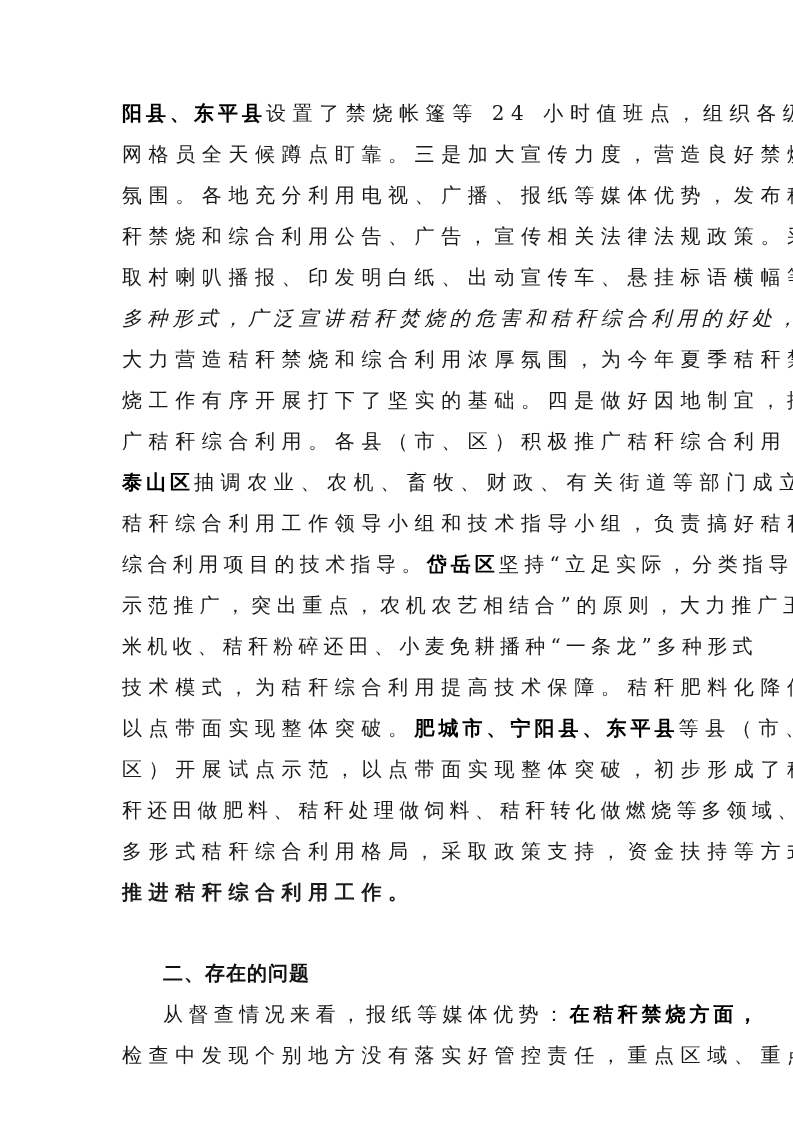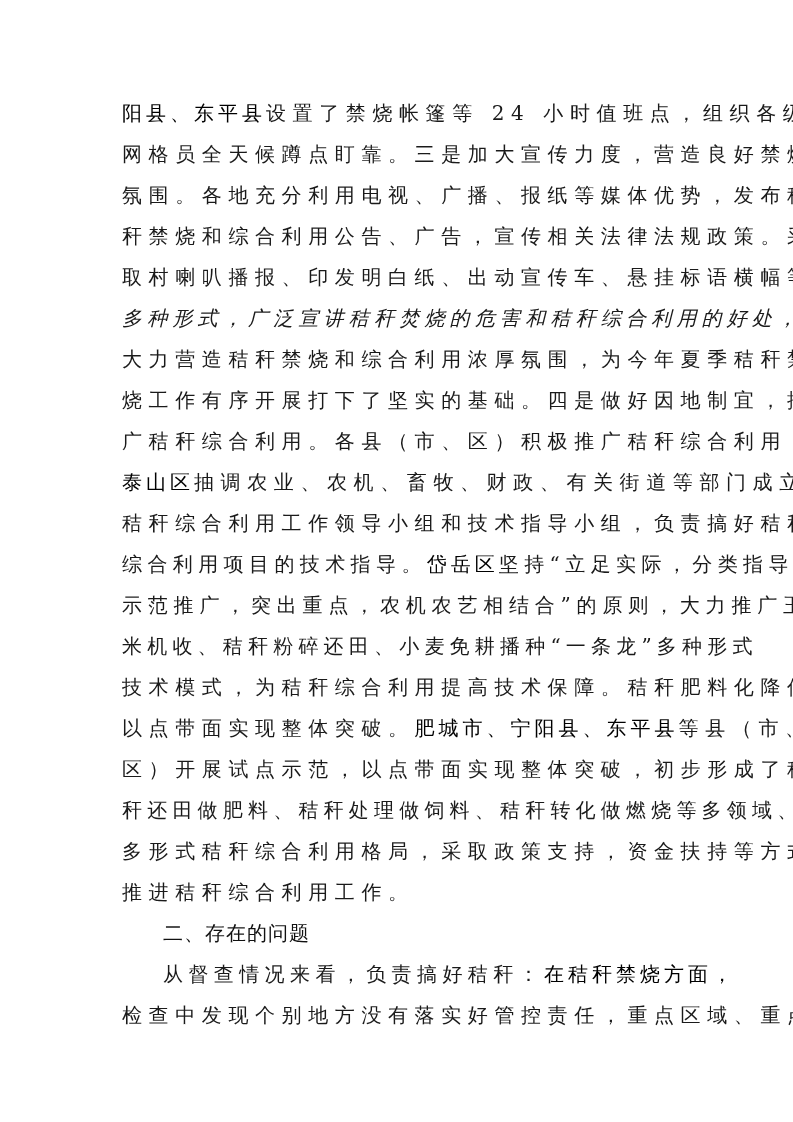--- a/index.html
+++ b/index.html
@@ -33,34 +33,36 @@
     font-family: "DejaVu Serif", "Liberation Serif", serif;
     font-size: 20px;
     color: #1a1a1a;
     white-space: nowrap;
     letter-spacing: 6.6px;
     text-align: justify;
     text-align-last: justify;
   }
   .line.last {
     text-align-last: left;
+    font-weight: bold;
   }
   .line.indent {
     padding-left: 41px;
   }
   .line.heading {
     font-family: "DejaVu Sans", "Liberation Sans", sans-serif;
-    font-weight: normal;
+    font-weight: bold;
     letter-spacing: 1px;
     text-align-last: left;
     color: #111111;
+    margin-top: 40px;
   }
   .b {
     font-family: "DejaVu Sans", "Liberation Sans", sans-serif;
-    font-weight: normal;
+    font-weight: bold;
     color: #000000;
     letter-spacing: 4px;
   }
 </style>
 </head>
 <body>
 
 <div class="page">
   <div class="text-block">
 
@@ -141,20 +143,20 @@
       <span>多形式秸秆综合利用格局，采取政策支持，资金扶持等方式</span>
     </div>
 
     <div class="line last">
       <span>推进秸秆综合利用工作。</span>
     </div>
 
     <div class="line indent heading">二、存在的问题</div>
 
     <div class="line indent" style="letter-spacing:5.4px;">
-      <span>从督查情况来看，负责搞好秸秆：</span><span class="b">在秸秆禁烧方面，</span>
+      <span>从督查情况来看，报纸等媒体优势：</span><span class="b">在秸秆禁烧方面，</span>
     </div>
     <div class="line">
       <span>检查中发现个别地方没有落实好管控责任，重点区域、重点</span>
     </div>
 
   </div>
 </div>
 
 </body></html>

